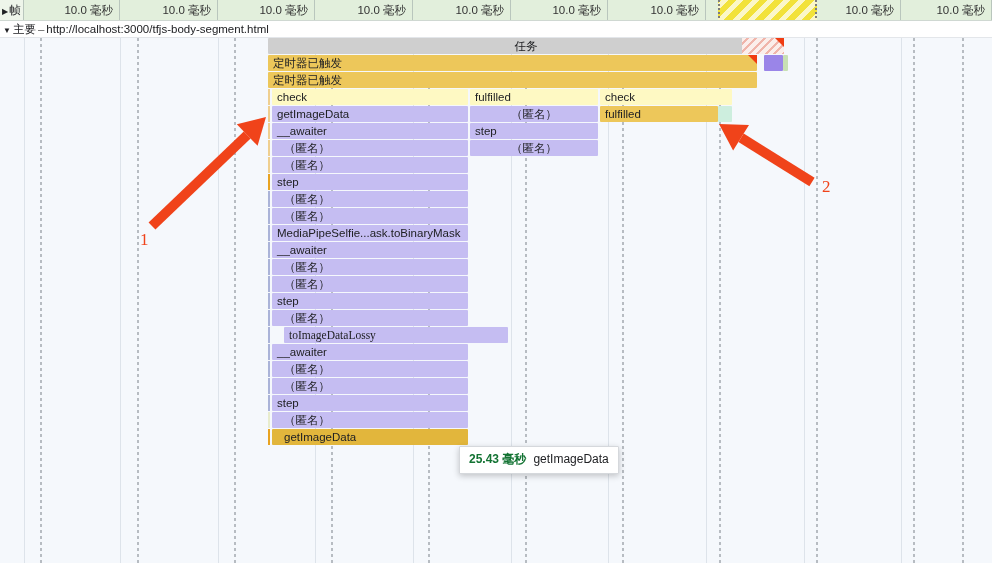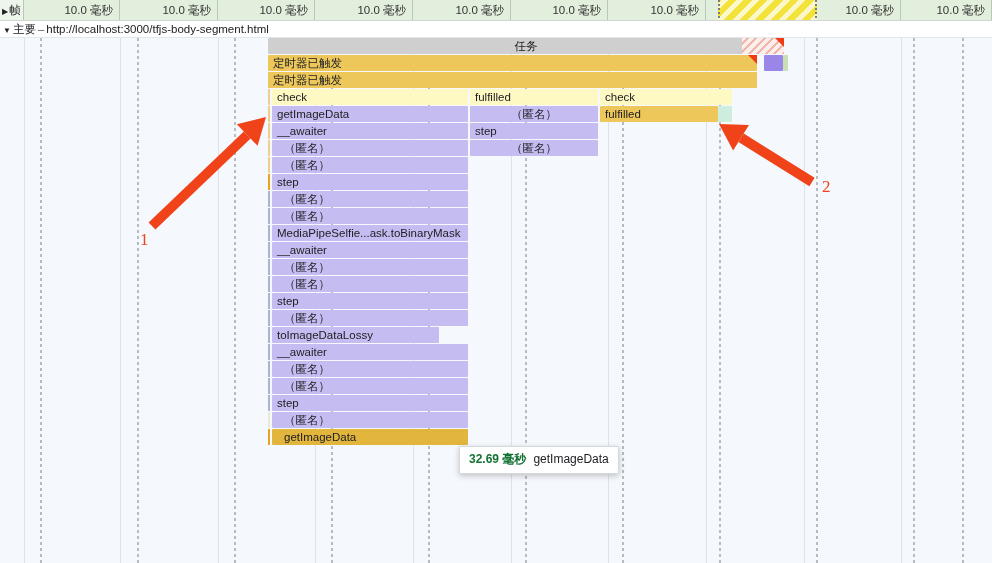--- a/index.html
+++ b/index.html
@@ -198,21 +198,21 @@
         <div class="bar lilac" style="left: 272px; width: 196px; top: 204px;">__awaiter</div>
         <div class="accent" style="left: 268px; top: 221px; background: rgb(170, 179, 216);"></div>
         <div class="bar lilac indent" style="left: 272px; width: 196px; top: 221px;">（匿名）</div>
         <div class="accent" style="left: 268px; top: 238px; background: rgb(170, 179, 216);"></div>
         <div class="bar lilac indent" style="left: 272px; width: 196px; top: 238px;">（匿名）</div>
         <div class="accent" style="left: 268px; top: 255px; background: rgb(170, 179, 216);"></div>
         <div class="bar lilac" style="left: 272px; width: 196px; top: 255px;">step</div>
         <div class="accent" style="left: 268px; top: 272px; background: rgb(170, 179, 216);"></div>
         <div class="bar lilac indent" style="left: 272px; width: 196px; top: 272px;">（匿名）</div>
         <div class="accent" style="left: 268px; top: 289px; background: rgb(170, 179, 216);"></div>
-        <div class="bar lilac" style="left: 272px; width: 167px; top: 289px;">toImageDataLossy</div>
+        <div class="bar lilac" style="left: 284px; width: 224px; top: 289px; font-family: Liberation Serif, serif;">toImageDataLossy</div>
         <div class="accent" style="left: 268px; top: 306px; background: rgb(170, 179, 216);"></div>
         <div class="bar lilac" style="left: 272px; width: 196px; top: 306px;">__awaiter</div>
         <div class="accent" style="left: 268px; top: 323px; background: rgb(170, 179, 216);"></div>
         <div class="bar lilac indent" style="left: 272px; width: 196px; top: 323px;">（匿名）</div>
         <div class="accent" style="left: 268px; top: 340px; background: rgb(170, 179, 216);"></div>
         <div class="bar lilac indent" style="left: 272px; width: 196px; top: 340px;">（匿名）</div>
         <div class="accent" style="left: 268px; top: 357px; background: rgb(170, 179, 216);"></div>
         <div class="bar lilac" style="left: 272px; width: 196px; top: 357px;">step</div>
         <div class="accent" style="left: 268px; top: 374px; background: rgb(232, 236, 205);"></div>
         <div class="bar lilac indent" style="left: 272px; width: 196px; top: 374px;">（匿名）</div>
@@ -228,21 +228,21 @@
         <div class="bar plainpurple" style="left: 764px; width: 19px; top: 17px;"></div>
         <div class="bar tinygreen" style="left: 783px; width: 5px; top: 17px;"></div>
       </div>
     <div id="decor">
         <div class="hatch" style="left: 742px; width: 42px; top: 0px;"></div>
         <div class="corner-tri" style="left: 775px; top: 0px;"></div>
         <div class="corner-tri" style="left: 748px; top: 17px;"></div>
       </div>
 
     <div class="tooltip" id="tooltip" style="left: 459px; top: 408px;">
-      <span class="ms">32.69 毫秒</span><span>getImageData</span>
+      <span class="ms">25.43 毫秒</span><span>getImageData</span>
     </div>
 
     <svg class="anno" id="anno-svg" width="992" height="525">
         <polygon points="155.42083946448787,191.57775870597814 250.62857151389562,100.54580437803563 243.78689258491988,93.39028696607934 148.57916053551213,184.42224129402186" fill="#f0431a"></polygon>
         <polygon points="266,79 257.5739122448255,107.80973872047608 248.58988940879678,98.41360474517997 236.84155185398998,86.1263526236389" fill="#f0431a"></polygon>
         <polygon points="814.6194339616662,139.7998731304317 743.6807064078835,95.55851616140592 738.441838484551,103.9587699005425 809.3805660383338,148.2001268695683" fill="#f0431a"></polygon>
         <polygon points="719,86 748.9989511179331,87.03098585046425 742.119629602446,98.06162207357289 733.1235937745014,112.48630021148418" fill="#f0431a"></polygon>
       </svg>
     <div id="anno-labels">
         <div class="anno-label" style="left: 140px; top: 192px;">1</div>

